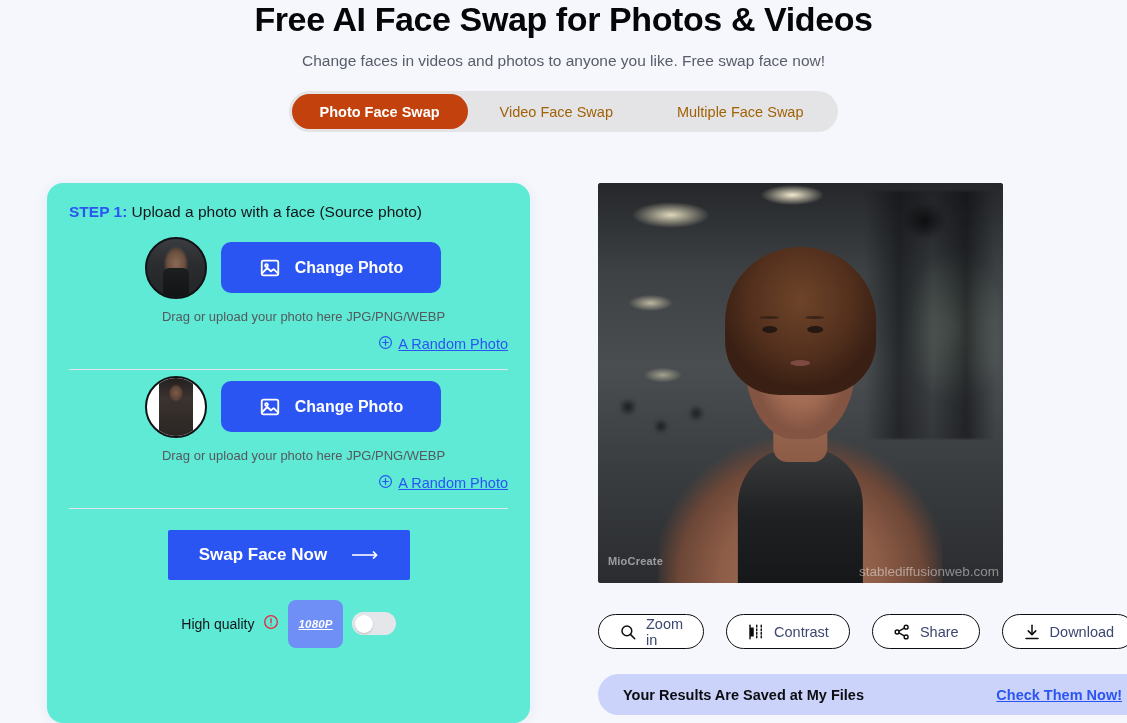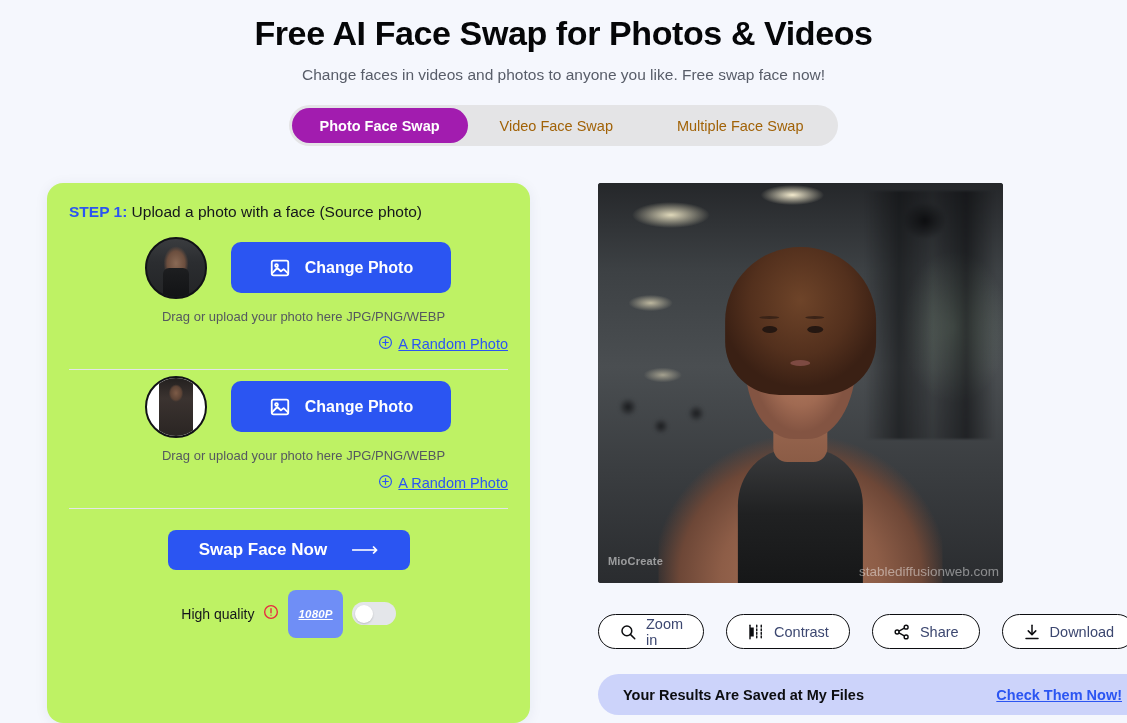--- a/index.html
+++ b/index.html
@@ -11,21 +11,20 @@
   }
   .page { position: relative; width: 1127px; height: 723px; }
 
   
   .hero-title {
     text-align: center;
     font-size: 34px;
     font-weight: bold;
     color: #050608;
     letter-spacing: -0.4px;
-    padding-top: 14px;
   }
   .hero-sub {
     text-align: center;
     font-size: 15.5px;
     color: #585d69;
     padding-top: 13px;
   }
 
   
   .tabs-wrap { display: flex; justify-content: center; margin-top: 21px; }
@@ -41,59 +40,59 @@
     height: 35px;
     display: flex; align-items: center; justify-content: center;
     padding: 0 22px;
     border-radius: 18px;
     font-size: 14.5px;
     color: #a16207;
     cursor: pointer;
     white-space: nowrap;
   }
   .tab.active {
-    background: #a21caf;
+    background: #c2410c;
     color: #ffffff;
     font-weight: bold;
     padding: 0 28px;
   }
   .tab:not(.active) { padding: 0 32px; }
 
   
   .main {
     position: absolute;
     top: 183px; left: 0;
     width: 1127px;
     display: flex;
     gap: 0;
   }
   .left-col { width: 530px; padding-left: 47px; }
   .right-col { width: 597px; padding-left: 68px; }
 
   
   .card {
     width: 483px;
-    background: #bef264;
+    background: #5eead4;
     border-radius: 16px;
     box-shadow: 0 2px 14px rgba(30,40,90,0.07);
     padding: 19px 22px 0 22px;
     height: 540px;
     overflow: hidden;
   }
   .step-line {
     font-size: 15.5px;
     color: #14161b;
     line-height: 1.33;
   }
   .step-key { color: #2b55f2; font-weight: bold; }
 
   .upload-row {
     display: flex;
     align-items: center;
-    gap: 24px;
+    gap: 14px;
     margin-top: 14px;
     padding-left: 76px;
   }
   .thumb {
     width: 62px; height: 62px;
     border-radius: 50%;
     border: 2.5px solid #111216;
     overflow: hidden;
     flex: 0 0 auto;
     background: #ffffff;
@@ -160,23 +159,23 @@
     text-decoration: underline;
   }
   .divider {
     height: 1px;
     background: #e3e5e9;
     margin-top: 15px;
   }
 
   .swap-btn-wrap { display: flex; justify-content: center; margin-top: 21px; }
   .btn-swap {
-    width: 242px; height: 40px;
+    width: 242px; height: 50px;
     background: #2b55f2;
-    border-radius: 8px;
+    border-radius: 2px;
     display: flex; align-items: center; justify-content: center;
     gap: 24px;
     cursor: pointer;
   }
   .btn-swap-label { color: #fff; font-size: 17px; font-weight: bold; }
   .arrow { color: #fff; font-size: 19px; line-height: 1; }
 
   .quality-row {
     display: flex; align-items: center; justify-content: center;
     gap: 9px;

